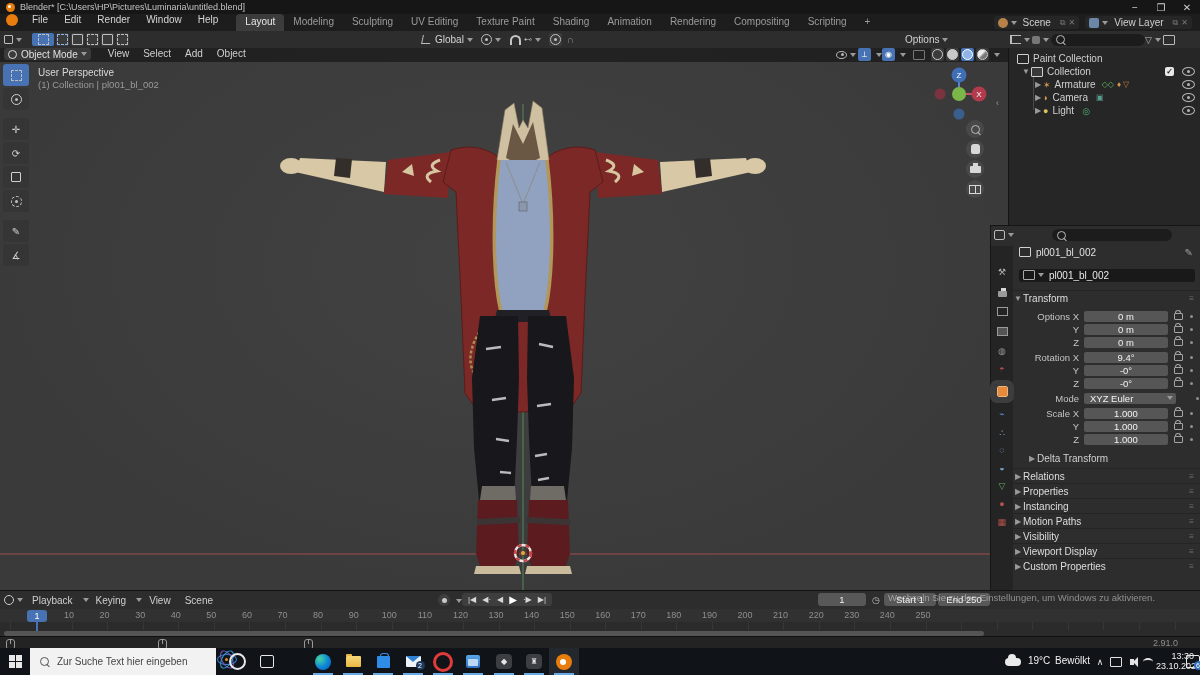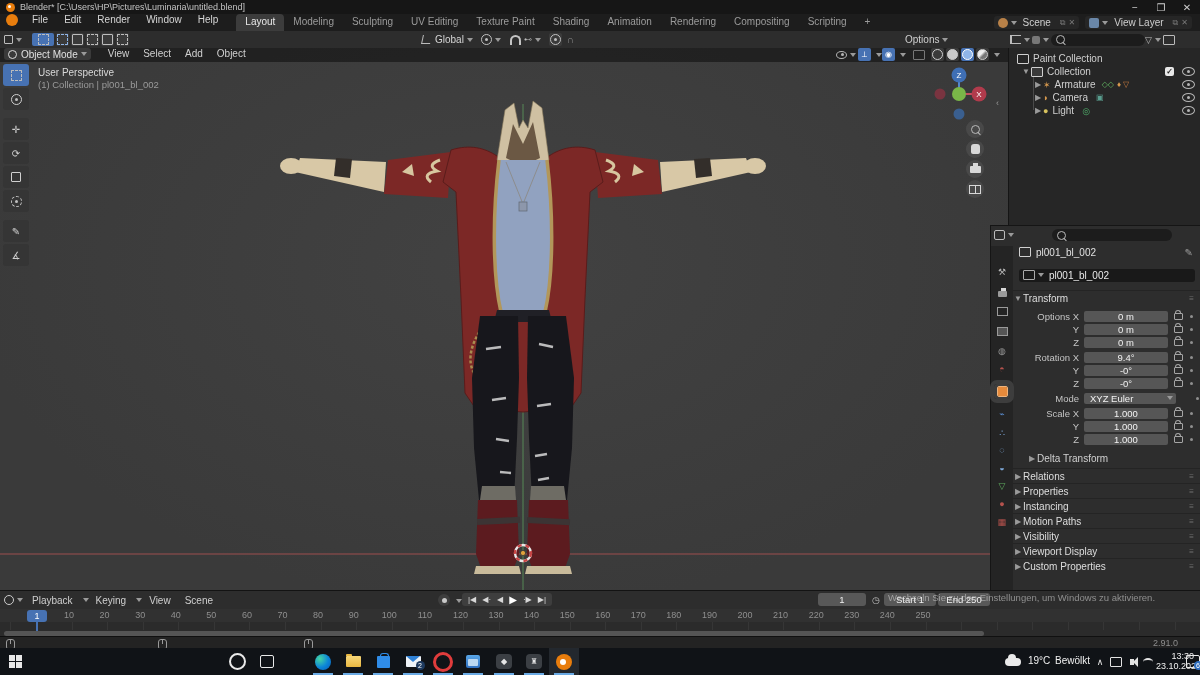--- a/index.html
+++ b/index.html
@@ -703,20 +703,32 @@
 
 <div id="taskbar" class="abs">
   <div class="slot" style="left:0">
       <span class="win-logo">
         <i></i>
         <i></i>
         <i></i>
         <i></i>
       </span>
     </div>
+  <div id="tb-search">
+    <span style="width:10px"></span>
+      <span class="i-mag"></span>
+      <span style="width:8px"></span>
+    <span>Zur Suche Text hier eingeben</span>
+    <span class="atom">
+        <i></i>
+        <i></i>
+        <i></i>
+        <b></b>
+      </span>
+  </div>
   <div class="slot" style="left:222px">
       <span class="ring"></span>
     </div>
   <div class="slot" style="left:252px">
       <span class="tview"></span>
     </div>
   <div class="slot running" style="left:308px">
       <span class="edge"></span>
     </div>
   <div class="slot running" style="left:338px">

